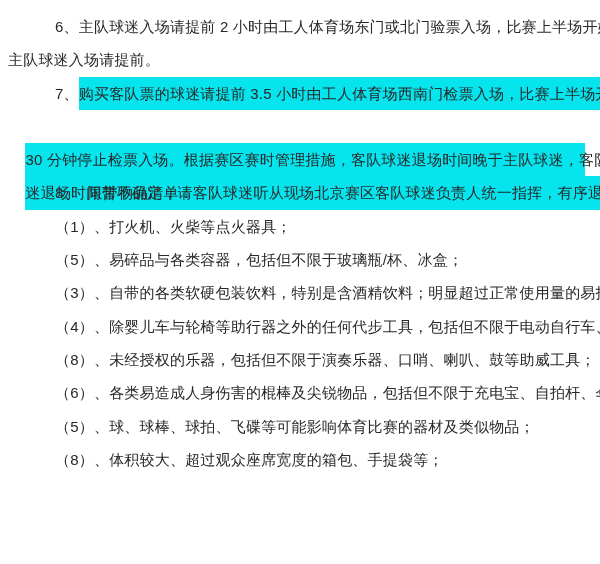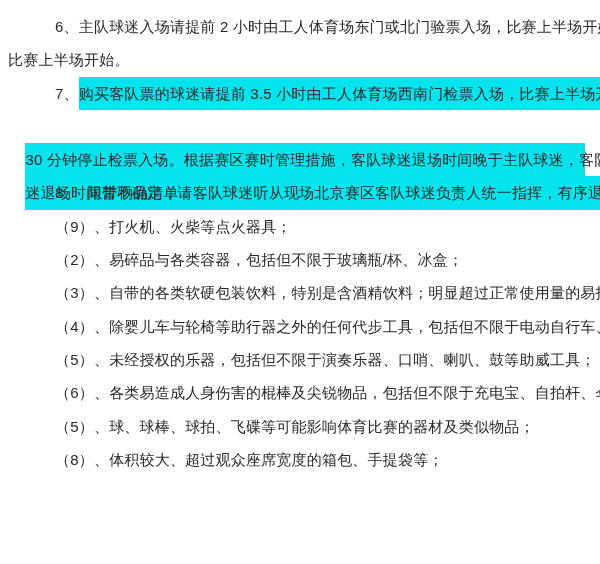--- a/index.html
+++ b/index.html
@@ -44,37 +44,37 @@
   .hl-grow { flex: 1 1 auto; }
   .hl-full { width: 100%; }
   .hl-fit  { width: auto; }
 </style>
 </head>
 <body>
 
 <div class="doc">
 
   <div class="ln indent">6、主队球迷入场请提前 2 小时由工人体育场东门或北门验票入场，比赛上半场开始 30</div>
-  <div class="ln">比赛上半场开始。</div>
+  <div class="ln">主队球迷入场请提前。</div>
 
   <div class="ln flexln">
     <span class="prefix">7、</span>
     <span class="hl hl-grow">购买客队票的球迷请提前 3.5 小时由工人体育场西南门检票入场，比赛上半场开始</span>
   </div>
   <div class="ln">
     <span class="hl hl-full">30 分钟停止检票入场。根据赛区赛时管理措施，客队球迷退场时间晚于主队球迷，客队球</span>
   </div>
   <div class="ln">
     <span class="hl hl-fit">迷退场时间暂不确定，请客队球迷听从现场北京赛区客队球迷负责人统一指挥，有序退场。</span>
   </div>
 
   <div class="ln indent">8、  限带物品清单：</div>
 
-  <div class="ln indent">（9）、打火机、火柴等点火器具；</div>
-  <div class="ln indent">（2）、易碎品与各类容器，包括但不限于玻璃瓶/杯、冰盒；</div>
+  <div class="ln indent">（1）、打火机、火柴等点火器具；</div>
+  <div class="ln indent">（5）、易碎品与各类容器，包括但不限于玻璃瓶/杯、冰盒；</div>
   <div class="ln indent">（3）、自带的各类软硬包装饮料，特别是含酒精饮料；明显超过正常使用量的易投掷</div>
   <div class="ln indent">（4）、除婴儿车与轮椅等助行器之外的任何代步工具，包括但不限于电动自行车、摩</div>
-  <div class="ln indent">（5）、未经授权的乐器，包括但不限于演奏乐器、口哨、喇叭、鼓等助威工具；</div>
+  <div class="ln indent">（8）、未经授权的乐器，包括但不限于演奏乐器、口哨、喇叭、鼓等助威工具；</div>
   <div class="ln indent">（6）、各类易造成人身伤害的棍棒及尖锐物品，包括但不限于充电宝、自拍杆、伞具</div>
   <div class="ln indent">（5）、球、球棒、球拍、飞碟等可能影响体育比赛的器材及类似物品；</div>
   <div class="ln indent">（8）、体积较大、超过观众座席宽度的箱包、手提袋等；</div>
 
 </div>
 
 </body></html>

